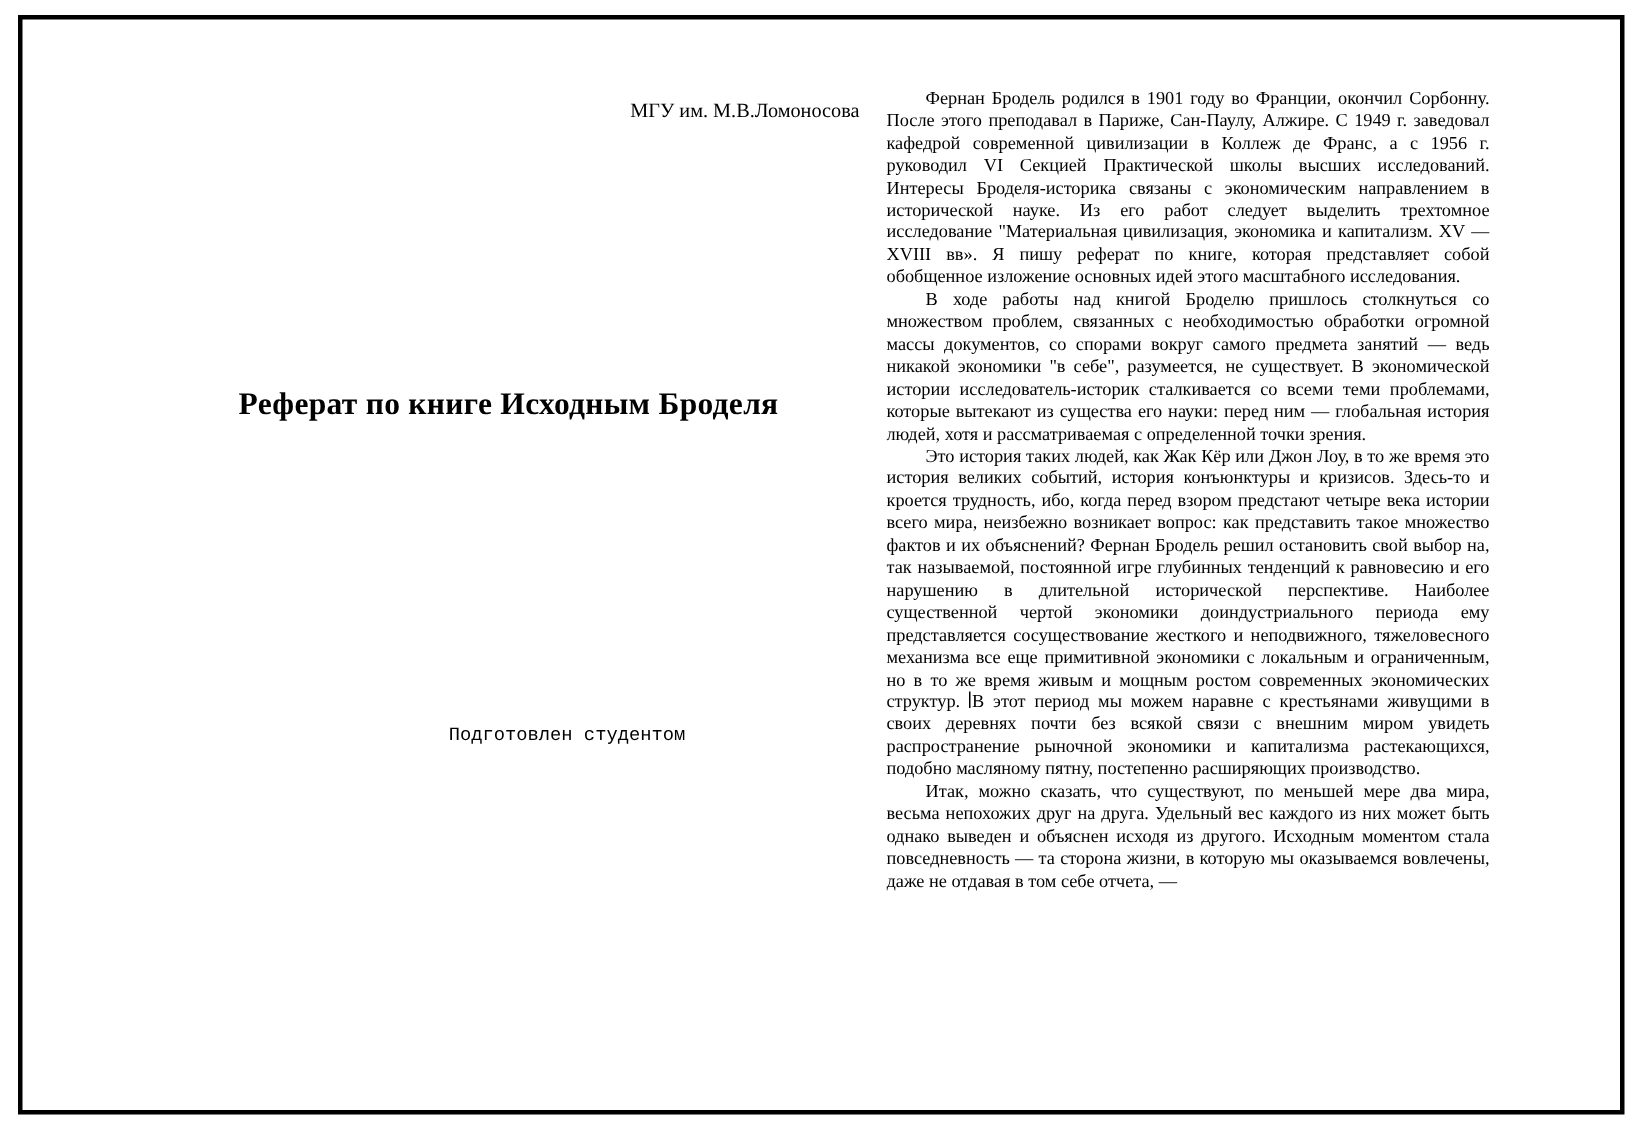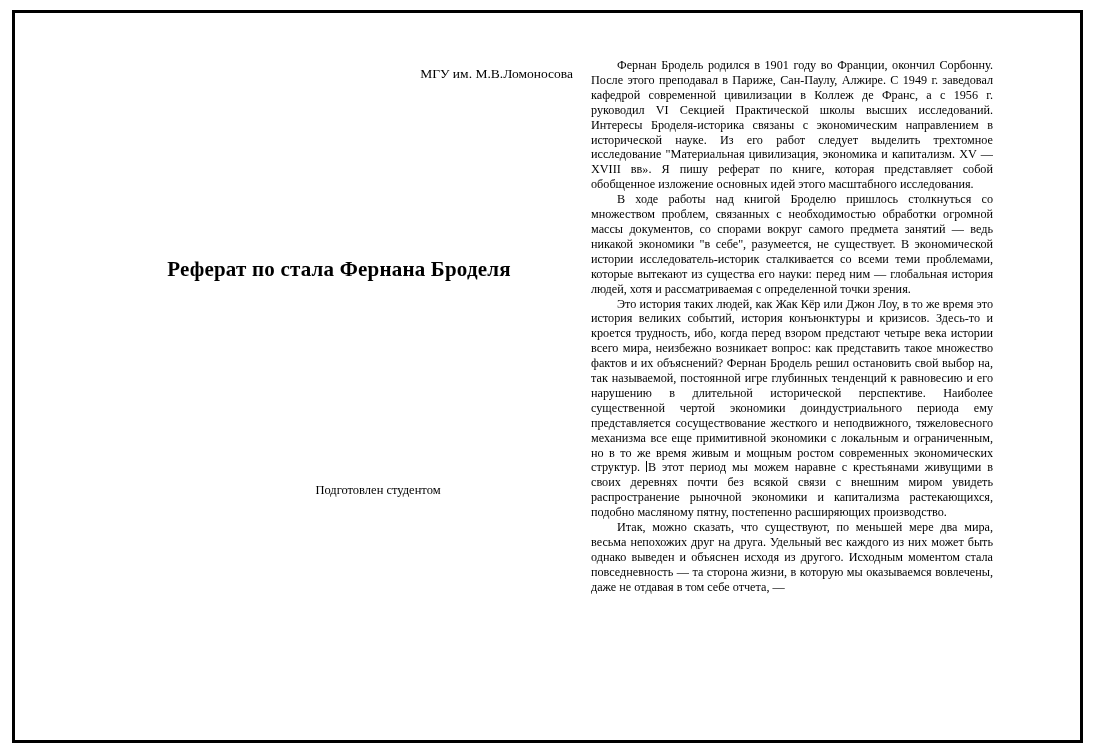--- a/index.html
+++ b/index.html
@@ -56,20 +56,21 @@
   }
 
   #prepared-by {
     position: absolute;
     left: 0px;
     top: 417px;
     width: 390px;
     text-align: center;
     font-size: 12.5px;
     line-height: 16px;
+    font-family: Liberation Mono, monospace;
   }
 
   
   #right-column {
     position: absolute;
     left: 576px;
     top: 45px;
     width: 402px;
     height: 680px;
     overflow: hidden;
@@ -105,21 +106,21 @@
 </style>
 </head>
 <body>
 
 <div id="page-frame">
 
   <div id="left-column">
 
     <div class="org-line">МГУ им. М.В.Ломоносова</div>
 
-    <div id="doc-title">Реферат по стала Фернана Броделя</div>
+    <div id="doc-title">Реферат по книге Исходным Броделя</div>
 
     <div id="prepared-by">Подготовлен студентом</div>
 
   </div>
 
   <div id="right-column">
 
     <p class="body-par par-gap-sm"><span>Фернан Бродель родился в 1901 году во Франции, окончил Сорбонну. После этого преподавал в Париже, Сан-Паулу, Алжире. С 1949 г. заведовал кафедрой современной цивилизации в Коллеж де Франс, а с 1956 г. руководил VI Секцией Практической школы высших исследований. Интересы  Броделя-историка связаны с экономическим направлением в исторической науке. Из его работ следует выделить трехтомное исследование "Материальная цивилизация, экономика и капитализм. XV — XVIII </span><span class="misspelled">вв</span><span>». Я пишу реферат по книге, которая представляет собой обобщенное изложение основных идей этого масштабного исследования.</span></p>
 
     <p class="body-par par-gap-lg">В ходе работы над книгой Броделю пришлось столкнуться со множеством проблем, связанных с необходимостью обработки огромной массы документов, со спорами вокруг самого предмета занятий — ведь никакой экономики "в себе", разумеется, не существует. В экономической истории исследователь-историк сталкивается со всеми теми проблемами, которые вытекают из существа его науки: перед ним — глобальная история людей, хотя и рассматриваемая с определенной точки зрения.</p>

